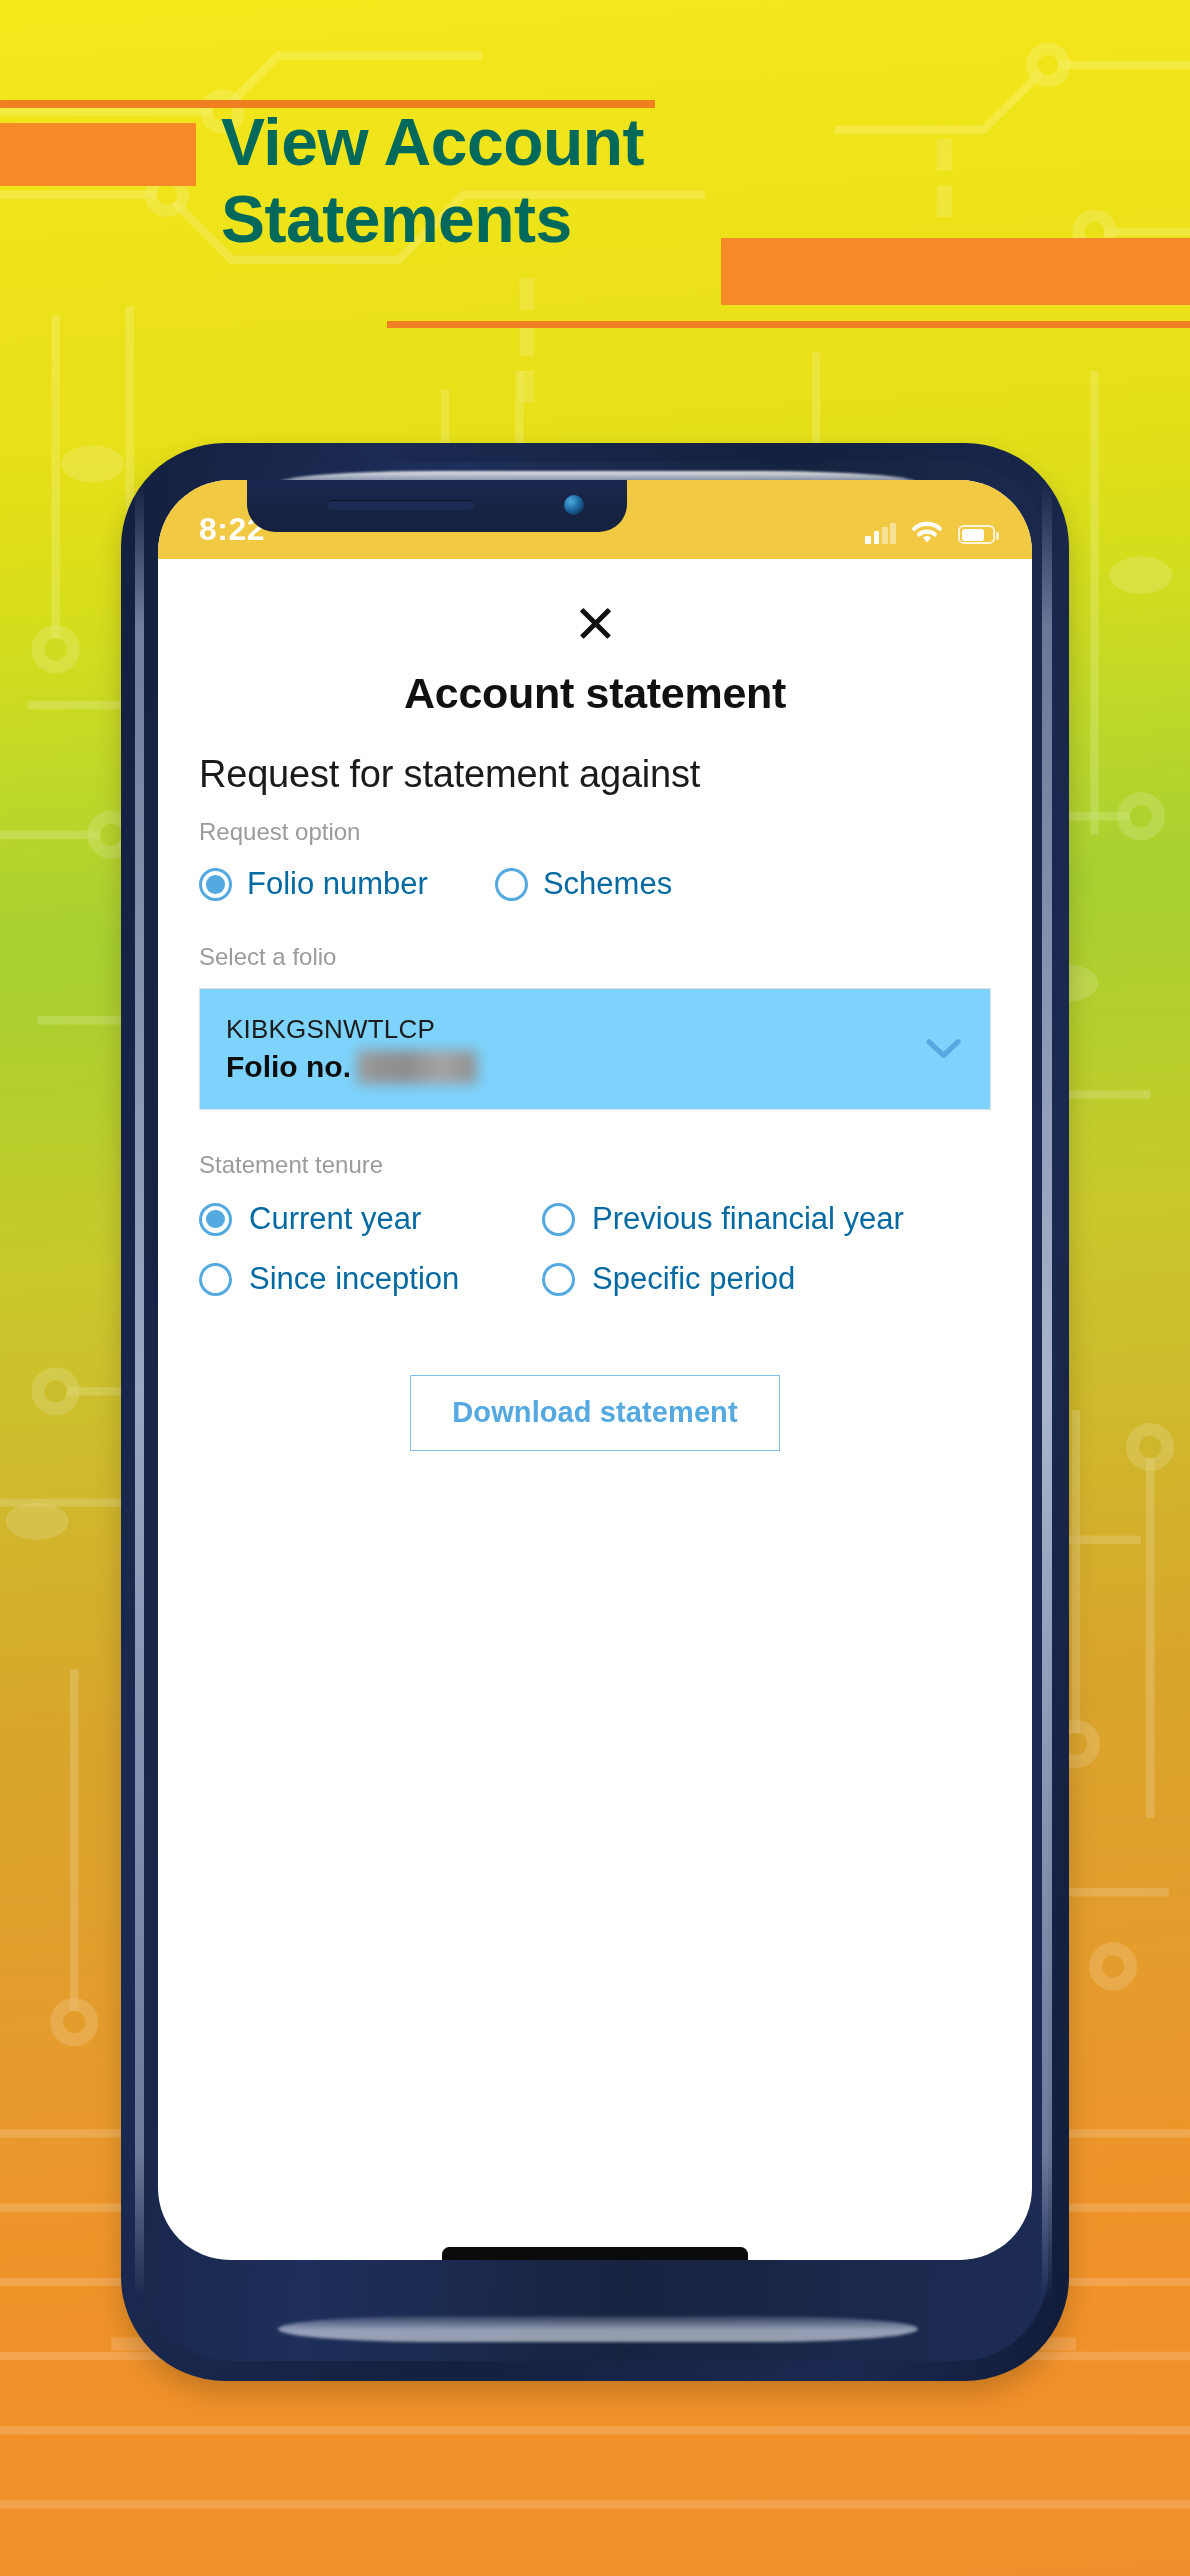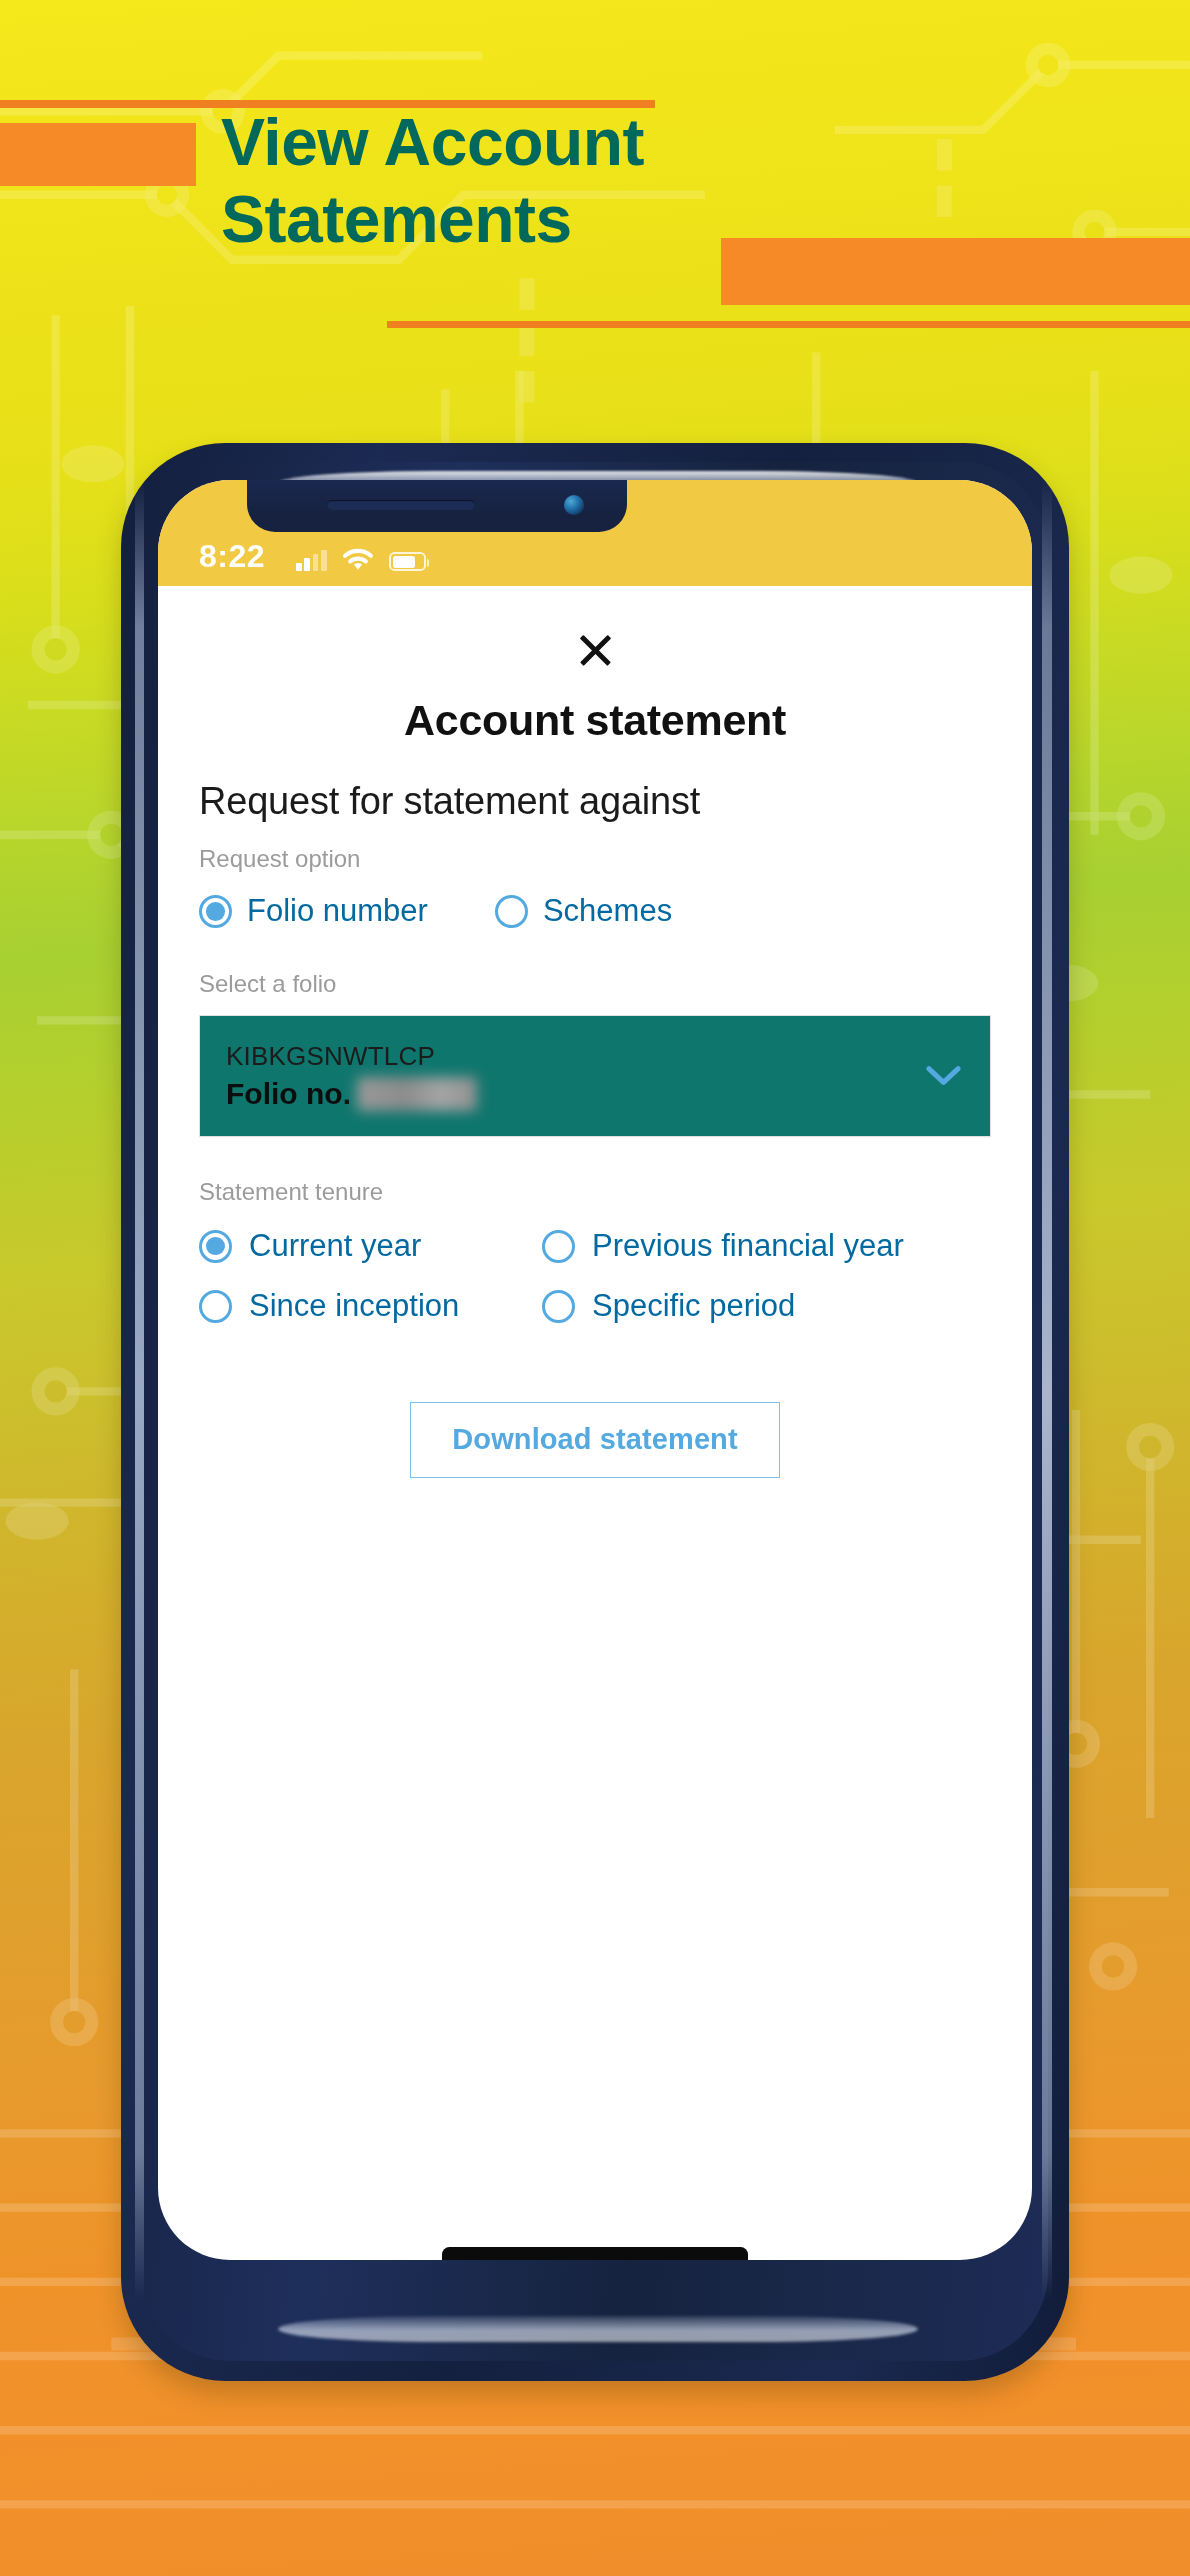--- a/index.html
+++ b/index.html
@@ -107,25 +107,25 @@
   #screen {
     position: absolute;
     left: 158px; top: 480px;
     width: 874px; height: 1780px;
     border-radius: 72px;
     overflow: hidden;
     background: #ffffff;
   }
   .statusbar {
     position: relative;
-    height: 106px;
+    height: 79px;
     background: #f2c942;
     display: flex;
     align-items: flex-end;
-    justify-content: flex-start;
+    justify-content: space-between;
     padding: 0 37px 11px 41px;
     gap: 31px;
   }
   .sb-time {
     color: #fff; font-size: 32px; font-weight: bold; letter-spacing: 0.5px;
   }
   .sb-right { display:flex; align-items:flex-end; gap: 15px; padding-bottom: 3.7px; }
   .bars { display:flex; align-items:flex-end; gap:2.8px; height:20.4px; }
   .bars i { display:block; width:5.6px; background:#fff; border-radius:0.9px; }
   .bars i:nth-child(1){height:8.3px;}
@@ -196,21 +196,21 @@
     background: #fff;
   }
   .radio.on::after {
     content:''; width: 18.5px; height: 18.5px; border-radius: 50%; background: #53a9e0;
   }
   .radio-label { font-size: 31px; color: #0369a1; }
 
   .dropdown {
     margin: 16.7px 41px 0 41px;
     border: 1.4px solid #e2e2e2;
-    background: #0f766e;
+    background: #7dd3fc;
     height: 122px;
     display: flex; align-items: center; justify-content: space-between;
     padding: 0 28px 0 26px;
     box-shadow: 0 0.9px 1.9px rgba(0,0,0,.04);
   }
   .dd-left { display: flex; flex-direction: column; gap: 5.6px; }
   .dd-code { font-size: 26px; color: #1b1b1b; letter-spacing: 0.2px; }
   .dd-folio { font-size: 30px; font-weight: bold; color: #0d0d0d; display:flex; align-items:flex-end; gap:5.6px; }
   .dd-folio .blur {
     display: inline-block;

